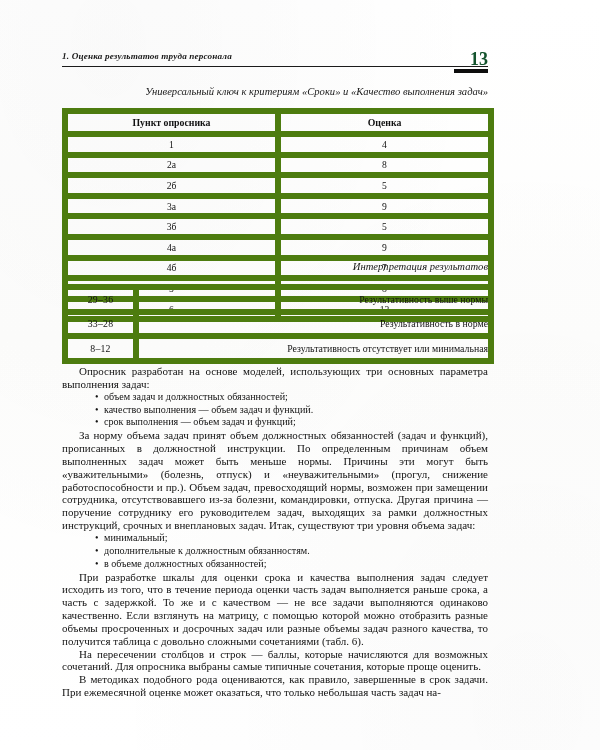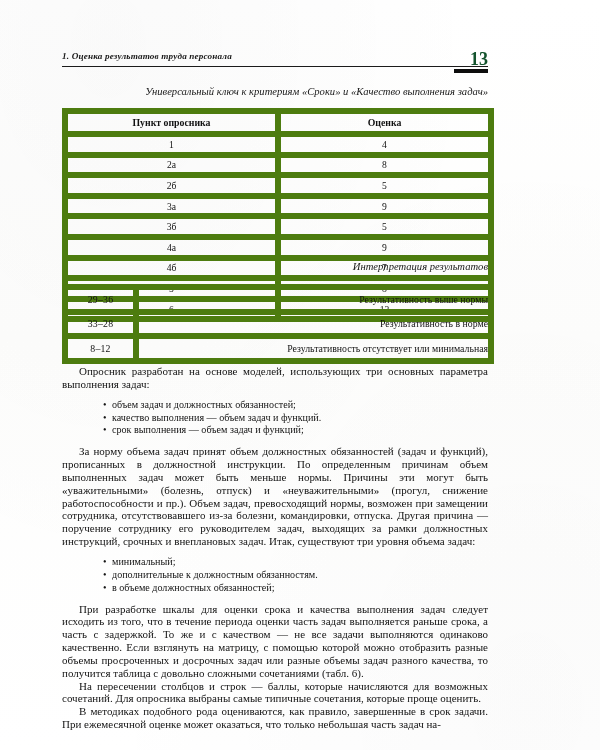--- a/index.html
+++ b/index.html
@@ -164,21 +164,21 @@
     line-height: 12.85px;
     text-align: justify;
     text-align-last: left;
     text-indent: 17px;
     margin: 0;
     color: #131313;
     hyphens: manual;
   }
   .bullets {
     list-style: none;
-    margin: 8px;
+    margin: 0;
     padding: 0 0 0 42px;
   }
   .bullets li {
     font-size: 10.1px;
     line-height: 12.85px;
     color: #131313;
     position: relative;
     white-space: nowrap;
   }
   .bullets li::before {

